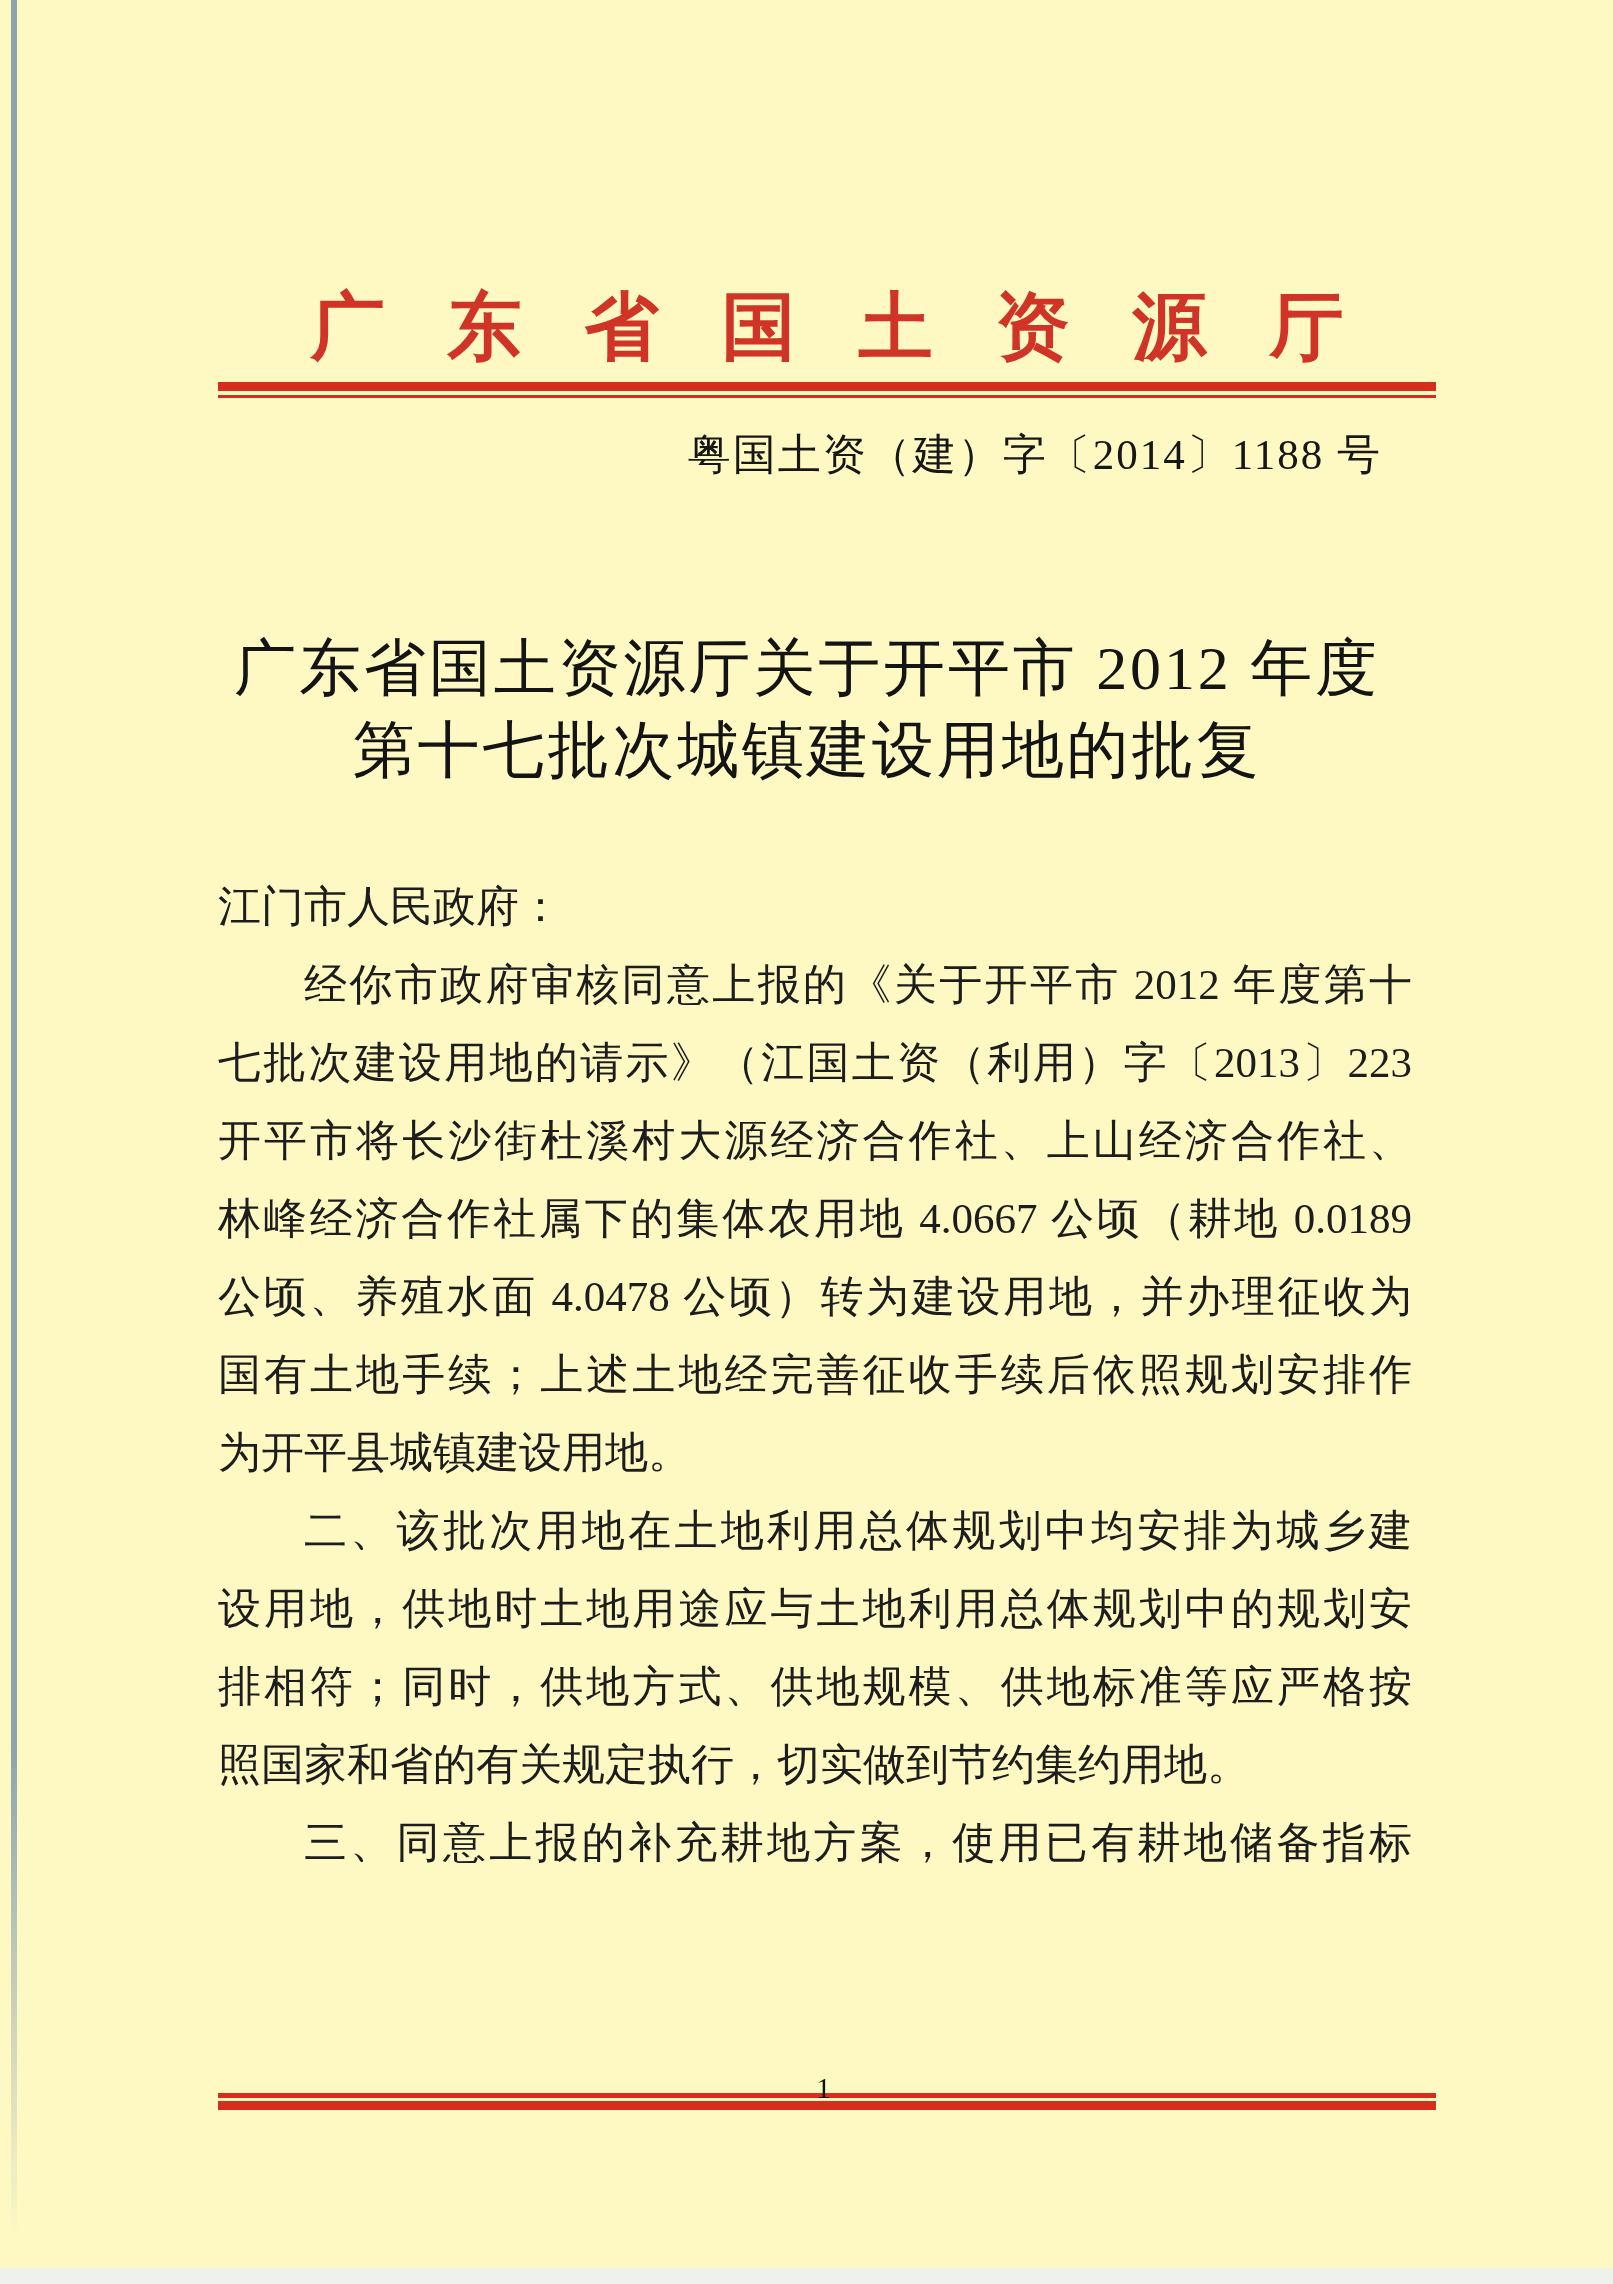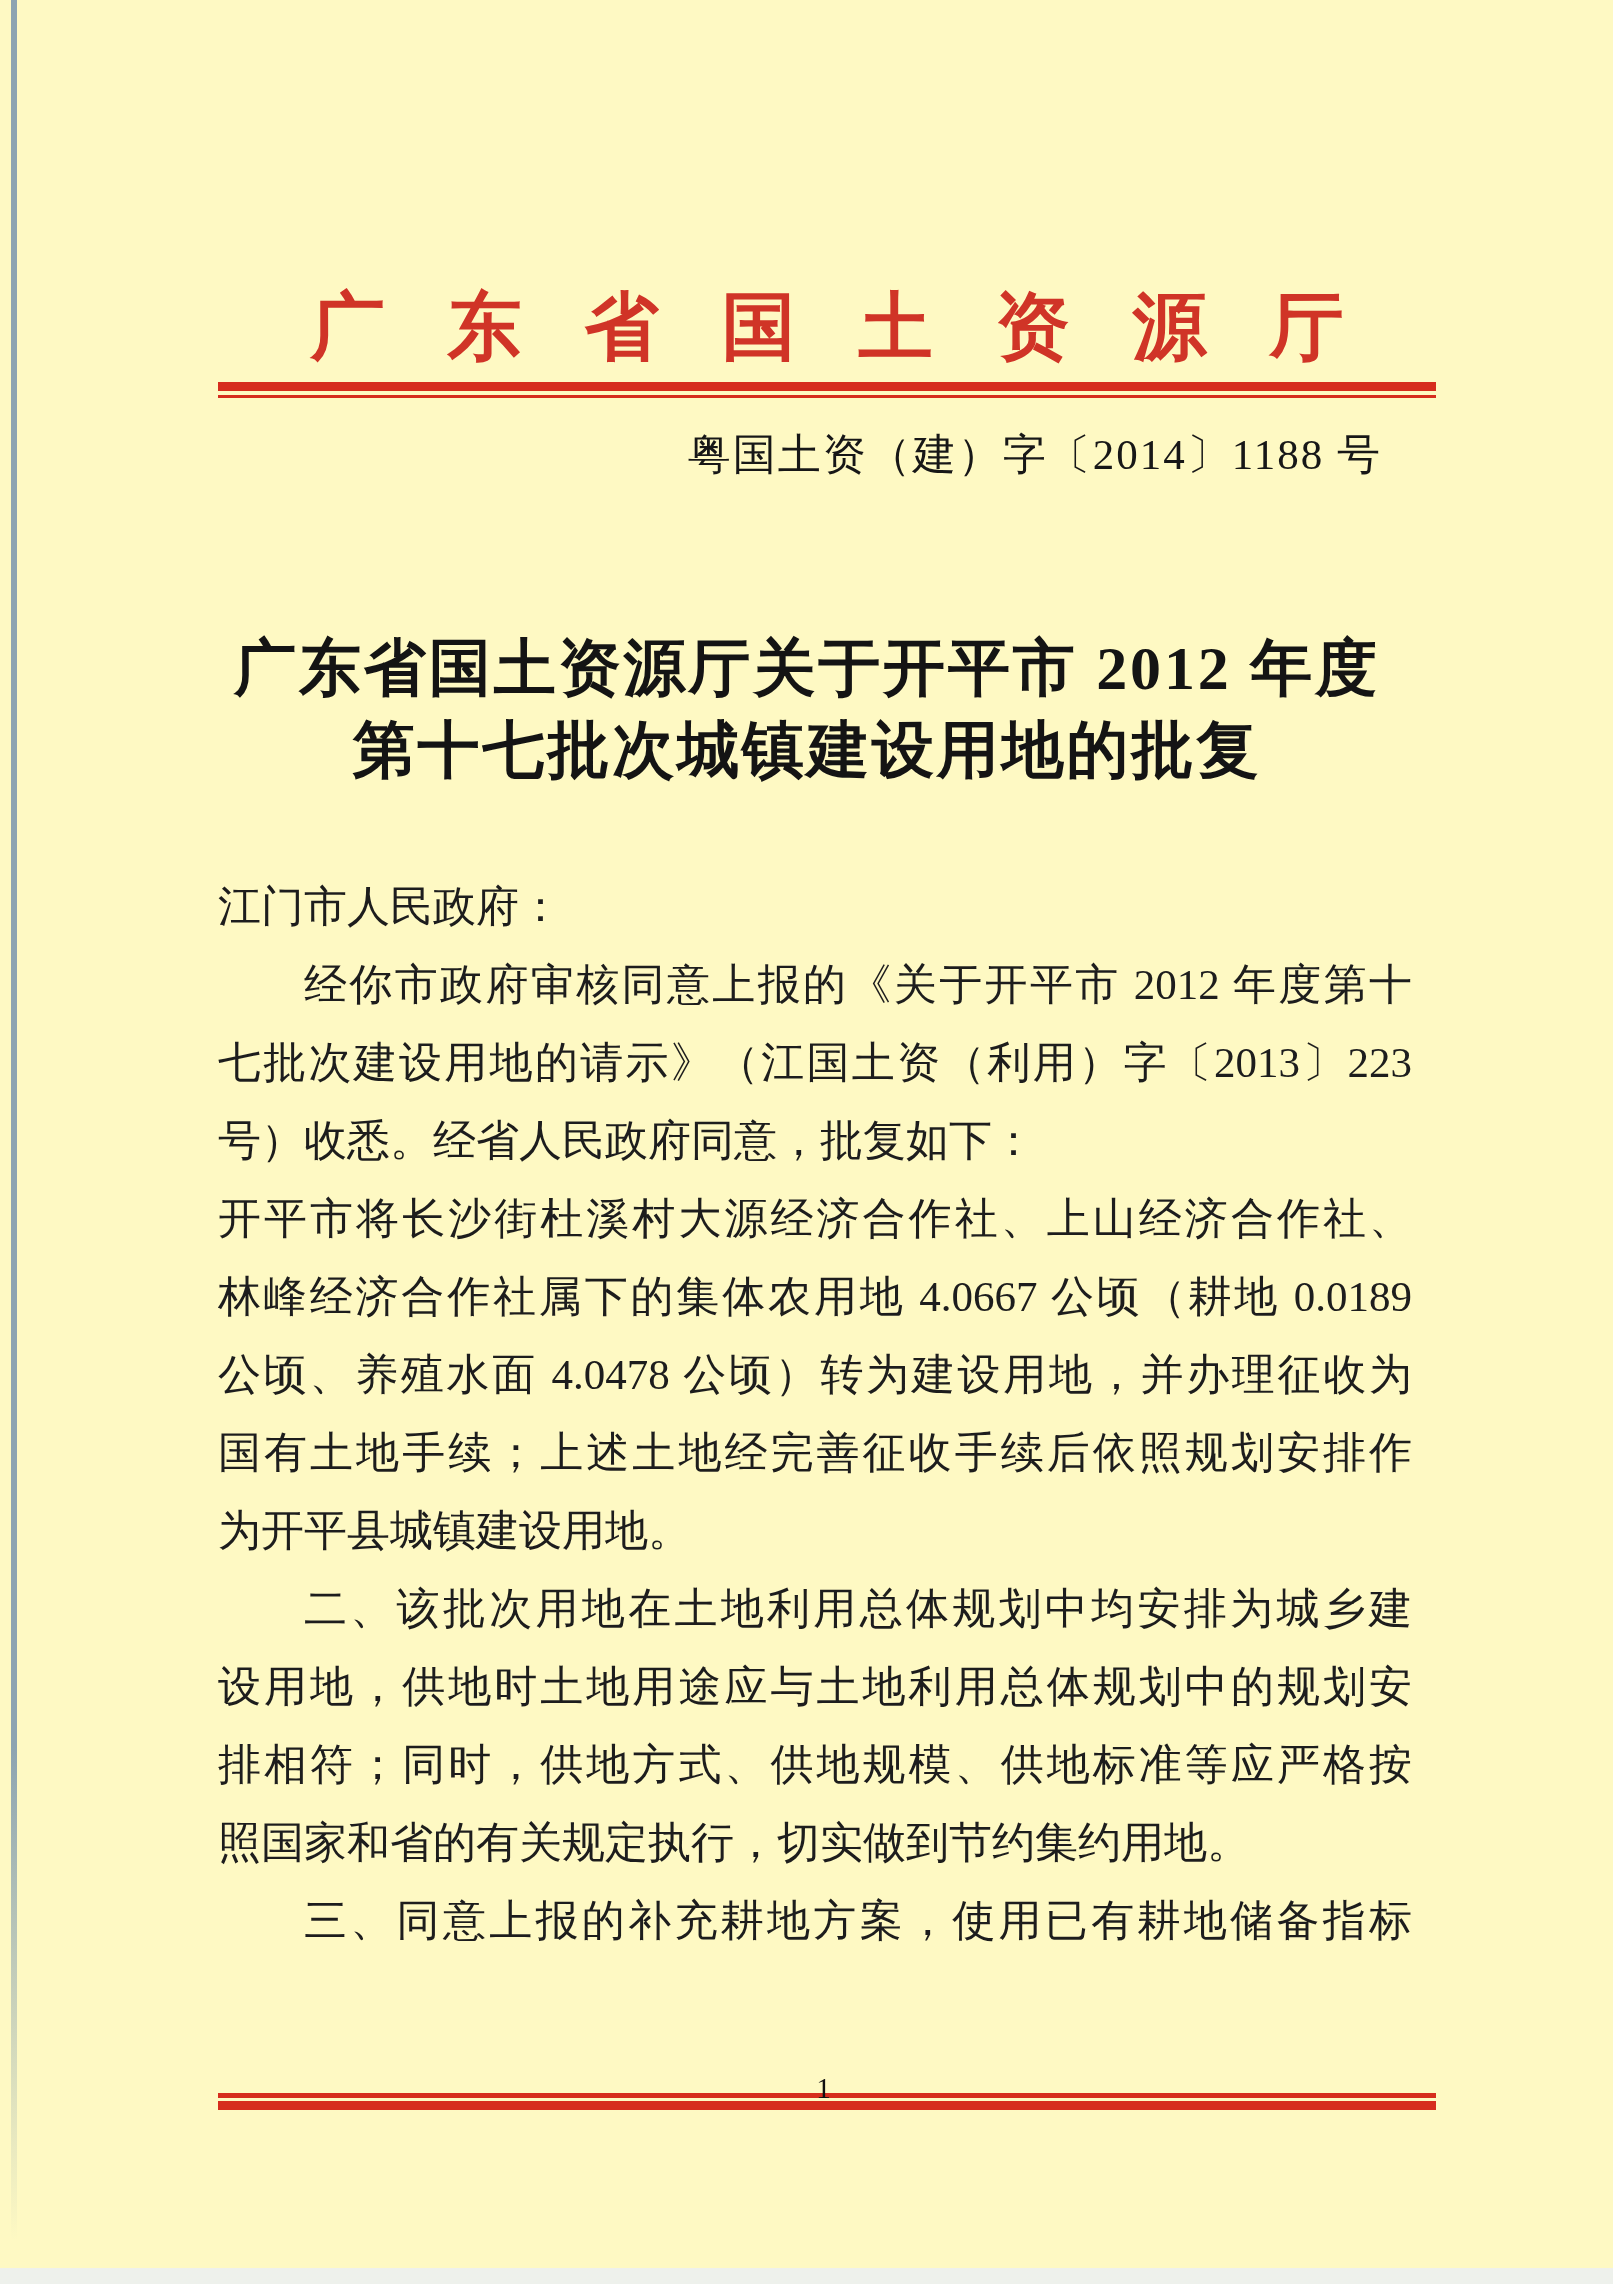--- a/index.html
+++ b/index.html
@@ -60,21 +60,21 @@
     line-height: 55px;
     white-space: nowrap;
   }
 
   .title {
     position: absolute;
     left: 121px; top: 627px;
     width: 1372px;
     text-align: center;
     font-size: 62px;
-    font-weight: bold;
+    font-weight: normal;
     letter-spacing: 2.9px;
     color: var(--title_text);
     line-height: 82px;
   }
 
   .body-block {
     position: absolute;
     left: 218px; top: 868px;
     width: 1194px;
     font-size: 43px;
@@ -124,21 +124,20 @@
 
   <div class="title">
     <div>广东省国土资源厅关于开平市 2012 年度</div>
     <div>第十七批次城镇建设用地的批复</div>
   </div>
 
   <div class="body-block">
     <div class="bline">江门市人民政府：</div>
     <div class="bline just indent">经你市政府审核同意上报的《关于开平市 2012 年度第十</div>
     <div class="bline just">七批次建设用地的请示》（江国土资（利用）字〔2013〕223</div>
-    <div class="bline">号）收悉。经省人民政府同意，批复如下：</div>
     <div class="bline just">开平市将长沙街杜溪村大源经济合作社、上山经济合作社、</div>
     <div class="bline just">林峰经济合作社属下的集体农用地 4.0667 公顷（耕地 0.0189</div>
     <div class="bline just">公顷、养殖水面 4.0478 公顷）转为建设用地，并办理征收为</div>
     <div class="bline just">国有土地手续；上述土地经完善征收手续后依照规划安排作</div>
     <div class="bline">为开平县城镇建设用地。</div>
     <div class="bline just indent">二、该批次用地在土地利用总体规划中均安排为城乡建</div>
     <div class="bline just">设用地，供地时土地用途应与土地利用总体规划中的规划安</div>
     <div class="bline just">排相符；同时，供地方式、供地规模、供地标准等应严格按</div>
     <div class="bline">照国家和省的有关规定执行，切实做到节约集约用地。</div>
     <div class="bline just indent">三、同意上报的补充耕地方案，使用已有耕地储备指标</div>

